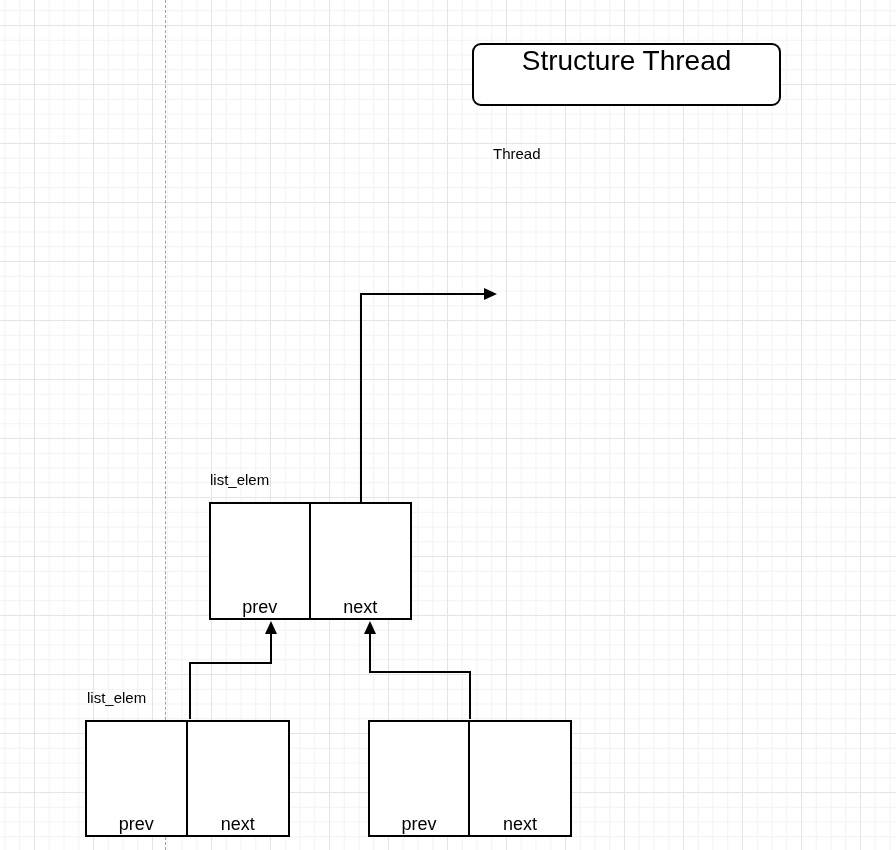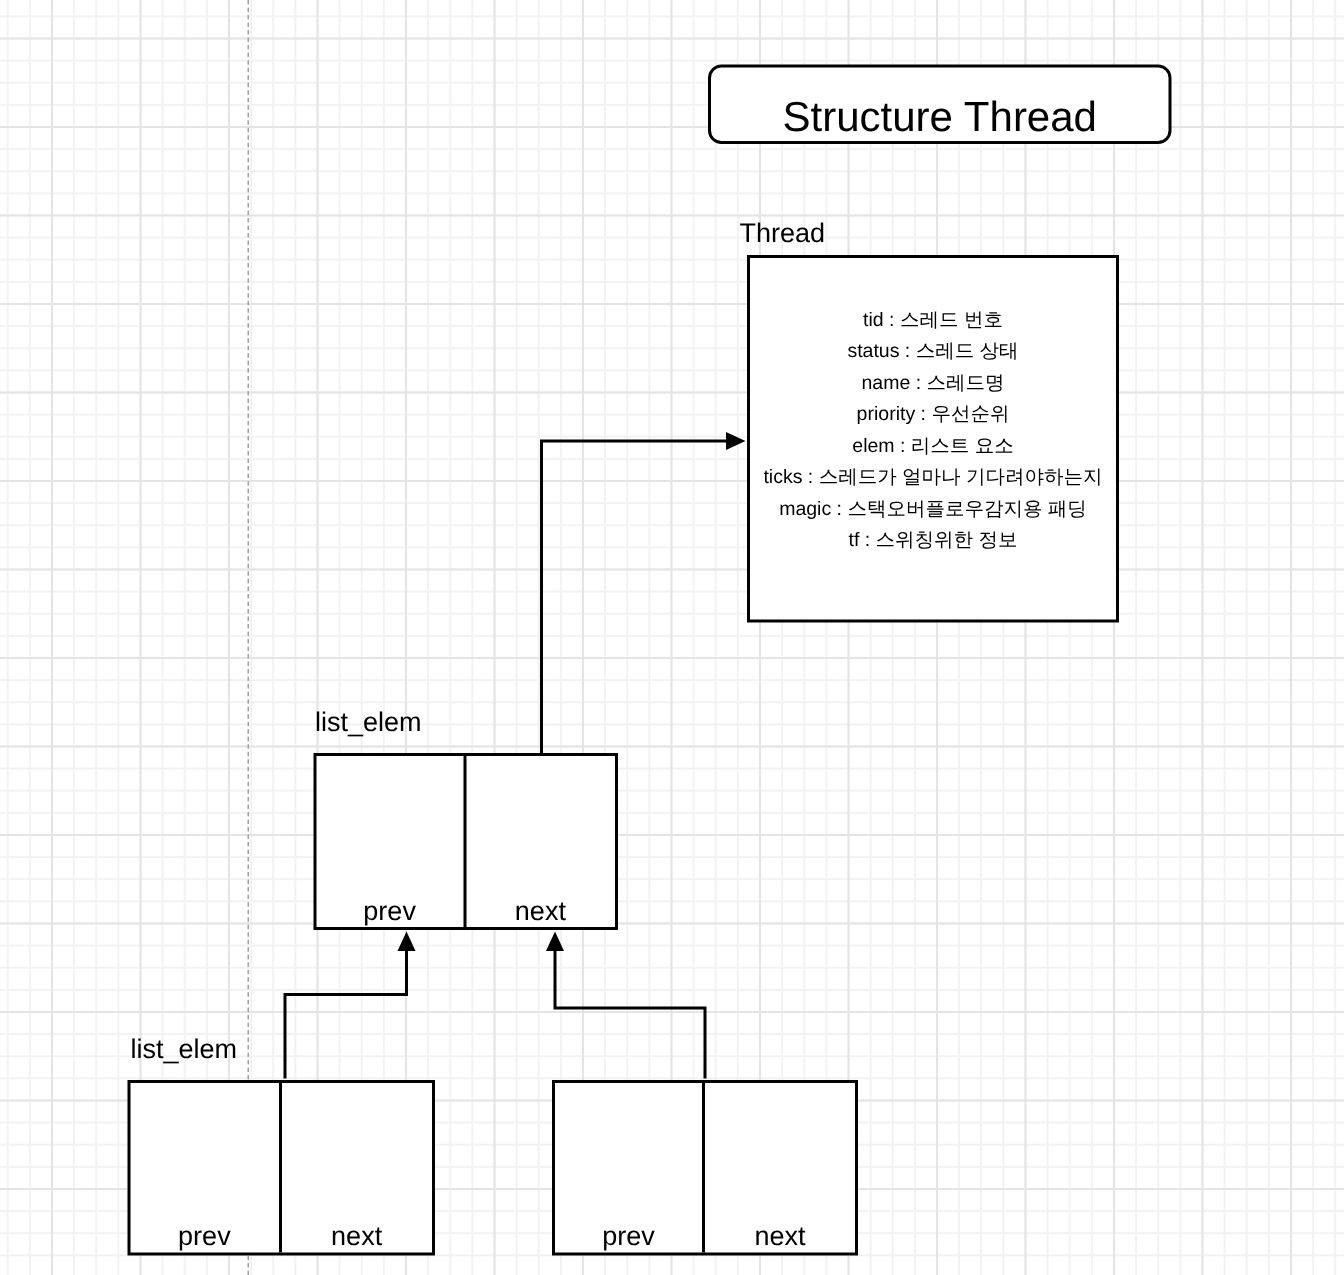--- a/index.html
+++ b/index.html
@@ -34,34 +34,34 @@
     box-sizing: border-box;
     border: 2px solid #000000;
     background: #ffffff;
   }
   .title-box {
     position: absolute;
     box-sizing: border-box;
     left: 472px;
     top: 43px;
     width: 309px;
-    height: 53px;
+    height: 63px;
     border: 2px solid #000000;
     border-radius: 9px;
     background: #ffffff;
     display: flex;
-    align-items: flex-end;
+    align-items: flex-start;
     justify-content: center;
     font-size: 28px;
     color: #000000;
     white-space: nowrap;
   }
   .shape-label {
     position: absolute;
-    font-size: 18px;
+    font-size: 15px;
     color: #000000;
     white-space: nowrap;
   }
   .thread-box {
     left: 498px;
     top: 170px;
     width: 248px;
     height: 245px;
     display: flex;
     align-items: center;
@@ -113,32 +113,20 @@
 
 <div id="canvas">
 
   <div class="page-boundary"></div>
 
   <div class="title-box">
     <span>Structure Thread</span>
   </div>
 
   <div class="shape-label lbl-thread">Thread</div>
-  <div class="node thread-box">
-    <div class="thread-fields">
-      <div>tid : 스레드 번호</div>
-      <div>status : 스레드 상태</div>
-      <div>name : 스레드명</div>
-      <div>priority : 우선순위</div>
-      <div>elem : 리스트 요소</div>
-      <div>ticks : 스레드가 얼마나 기다려야하는지</div>
-      <div>magic : 스택오버플로우감지용 패딩</div>
-      <div>tf : 스위칭위한 정보</div>
-    </div>
-  </div>
 
   <div class="shape-label lbl-mid">list_elem</div>
   <div class="node two-cell mid-box">
     <div class="cell cell-left">
       <span class="cell-label">prev</span>
     </div>
     <div class="cell">
       <span class="cell-label">next</span>
     </div>
   </div>

